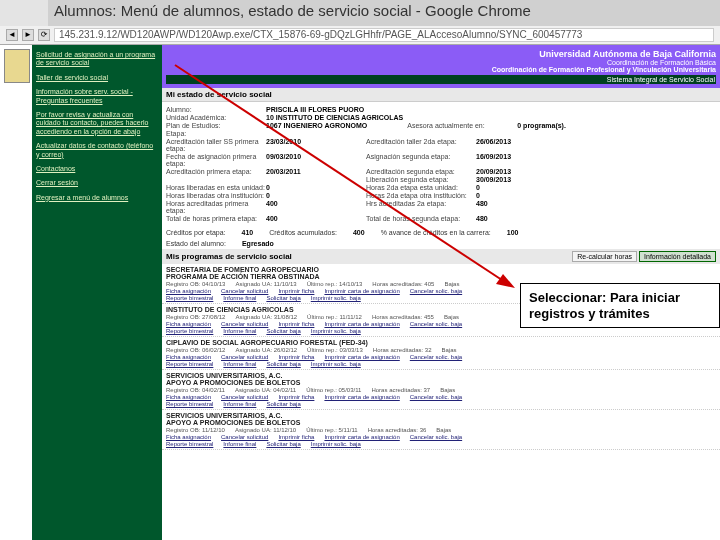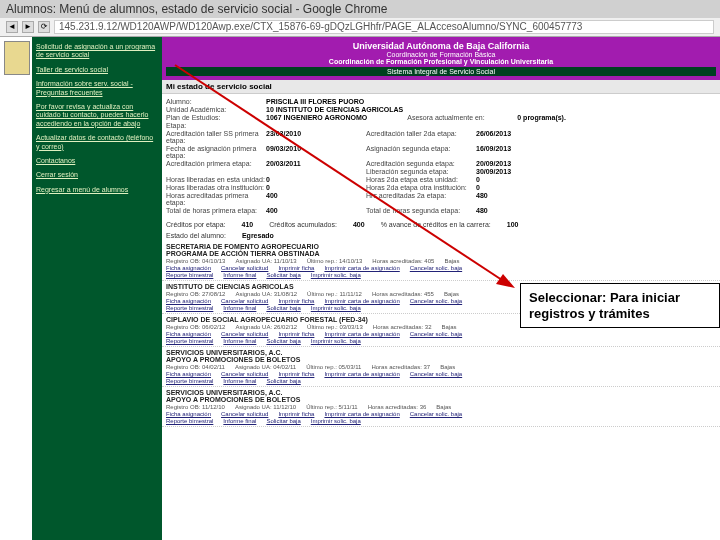--- a/index.html
+++ b/index.html
@@ -1,28 +1,28 @@
 <!DOCTYPE html>
 <html><head>
 <meta charset="utf-8">
 <style>
 * { margin: 0; padding: 0; box-sizing: border-box; font-family: Arial, sans-serif; }
 body { width: 720px; height: 540px; background: #fff; overflow: hidden; position: relative; }
 .chrome-top { background: #e4e4e4; border-bottom: 1px solid #aaa; }
-.tab-row { height: 18px; padding: 2px 6px; font-size: 12px; color: #333; background: #d0d0d0; }
+.tab-row { height: 26px; padding: 2px 6px; font-size: 15px; color: #333; background: #d0d0d0; margin-left: 48px; }
 .addr-row { height: 18px; padding: 2px 6px; display: flex; align-items: center; gap: 4px; background: #f0f0f0; }
 .addr-bar { flex: 1; background: #fff; border: 1px solid #ccc; height: 14px; font-size: 10px; padding: 0 4px; color: #555; }
 .nav-btn { width: 12px; height: 12px; background: #ddd; border: 1px solid #aaa; font-size: 8px; text-align: center; line-height: 10px; }
 .page { display: flex; height: calc(100% - 36px); }
 .logo-col { width: 32px; padding: 4px; }
 .logo { width: 26px; height: 34px; background: #e8d890; border: 1px solid #888; }
 .sidebar { width: 130px; background: #00572c; padding: 6px 4px; }
 .sidebar a { display: block; color: #e0f0c0; font-size: 7px; text-decoration: underline; margin-bottom: 6px; line-height: 1.2; cursor: pointer; }
 .main { flex: 1; }
-.header { background: #a21caf; color: #fff; text-align: center; padding: 4px; }
+.header { background: #8b5cf6; color: #fff; text-align: right; padding: 4px; }
 .header .l1 { font-size: 9px; font-weight: bold; }
 .header .l2 { font-size: 7px; }
 .header .l3 { font-size: 7px; font-weight: bold; }
 .header .l4 { font-size: 7px; margin-top: 2px; background: #004020; padding: 1px; }
 .section-title { background: #e8e8e8; font-size: 8px; font-weight: bold; padding: 2px 4px; border-bottom: 1px solid #ccc; }
 .info-grid { padding: 4px; font-size: 7px; }
 .info-row { display: flex; margin-bottom: 1px; }
 .info-label { width: 100px; color: #444; }
 .info-val { font-weight: bold; min-width: 100px; }
 .info-label2 { width: 110px; color: #444; }
@@ -155,20 +155,27 @@
       <span>Créditos acumulados:</span>
         <b>400</b>
       <span>% avance de créditos en la carrera:</span>
         <b>100</b>
     </div>
     <div class="totals">
       <span>Estado del alumno:</span>
         <b>Egresado</b>
     </div>
 
+    <div class="prog-header">
+      <span>Mis programas de servicio social</span>
+      <div class="prog-btns">
+        <div class="prog-btn">Re-calcular horas</div>
+        <div class="prog-btn sel">Información detallada</div>
+      </div>
+    </div>
     <div id="prog-list">
         <div class="prog-item">
           <div class="prog-name">SECRETARIA DE FOMENTO AGROPECUARIO</div>
           <div class="prog-name">PROGRAMA DE ACCIÓN TIERRA OBSTINADA</div>
           <div class="prog-line">
             <span>Registro OB: 04/10/13</span>
             <span>Asignado UA: 11/10/13</span>
             <span>Último rep.: 14/10/13</span>
             <span>Horas acreditadas: 405</span>
             <span>Bajas</span>

